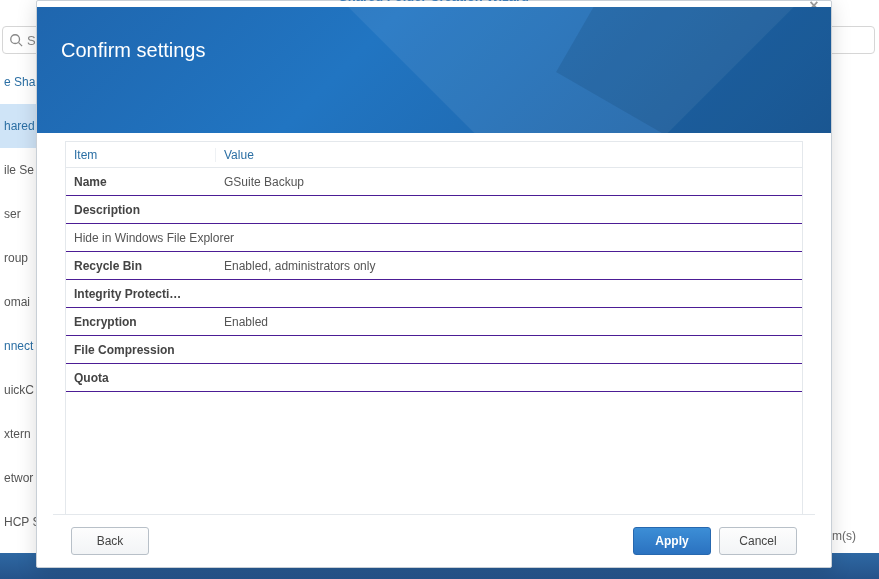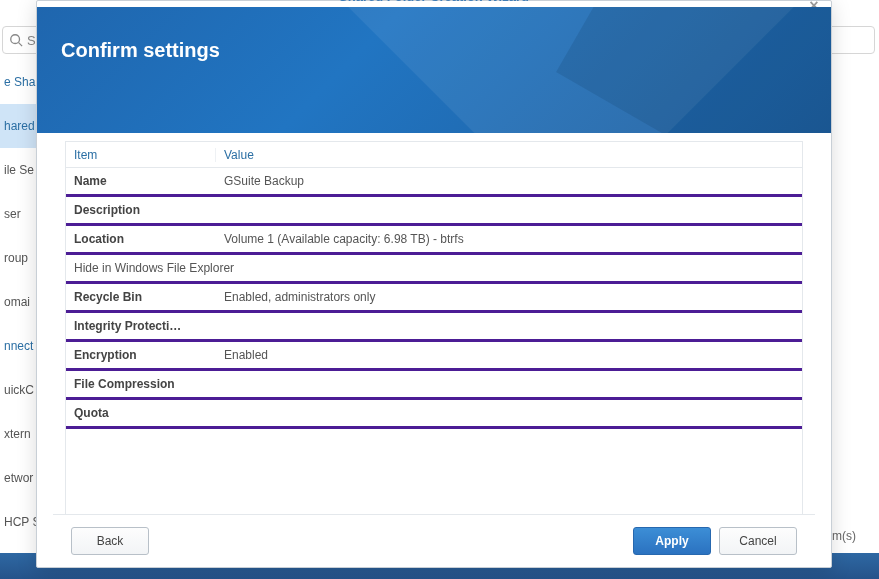--- a/index.html
+++ b/index.html
@@ -131,21 +131,21 @@
     width: 300px; height: 300px;
     transform: rotate(30deg);
     top: -140px; right: -80px;
     background: rgba(0,30,60,0.12);
   }
   .wizard-header h1 {
     position: relative;
     z-index: 2;
     color: #fff;
     font-size: 20px;
-    font-weight: 700;
+    font-weight: 400;
     margin-top: -40px;
   }
 
   .settings-table {
     flex: 1;
     margin: 8px 28px 0 28px;
     border: 1px solid #e4e8ec;
     border-bottom: none;
     overflow-y: auto;
   }
@@ -160,21 +160,21 @@
   .settings-table .thead > div {
     padding: 0 8px;
   }
   .col-item { width: 150px; border-right: 1px solid #eef1f4; }
   .col-value { flex: 1; }
 
   .settings-row {
     display: flex;
     min-height: 28px;
     align-items: center;
-    border-bottom: 3px solid #4c1d95;
+    border-bottom: 1px solid #4c1d95;
     font-size: 12px;
   }
   .settings-row .col-item {
     font-weight: 700;
     color: #444;
     padding: 6px 8px;
     white-space: nowrap;
     overflow: hidden;
     text-overflow: ellipsis;
     border-right: none;
@@ -278,24 +278,20 @@
     </div>
     <div id="rows">
         <div class="settings-row">
           <div class="col-item">Name</div>
           <div class="col-value">GSuite Backup</div>
         </div>
         <div class="settings-row">
           <div class="col-item">Description</div>
         </div>
         <div class="settings-row">
-          <div class="col-item">Location</div>
-          <div class="col-value">Volume 1 (Available capacity: 6.98 TB) - btrfs</div>
-        </div>
-        <div class="settings-row">
           <div class="col-value">Hide in Windows File Explorer</div>
         </div>
         <div class="settings-row">
           <div class="col-item">Recycle Bin</div>
           <div class="col-value">Enabled, administrators only</div>
         </div>
         <div class="settings-row">
           <div class="col-item">Integrity Protecti…</div>
           <div class="col-value"></div>
         </div>

